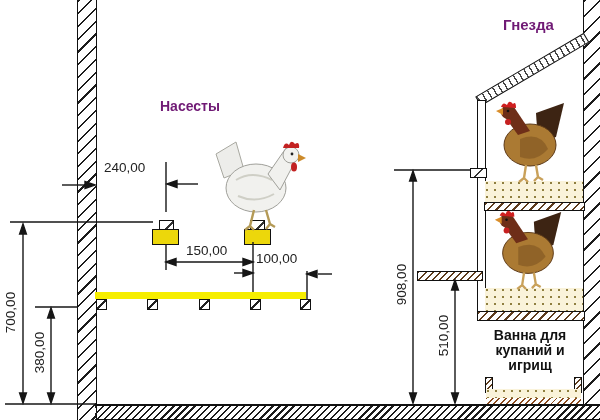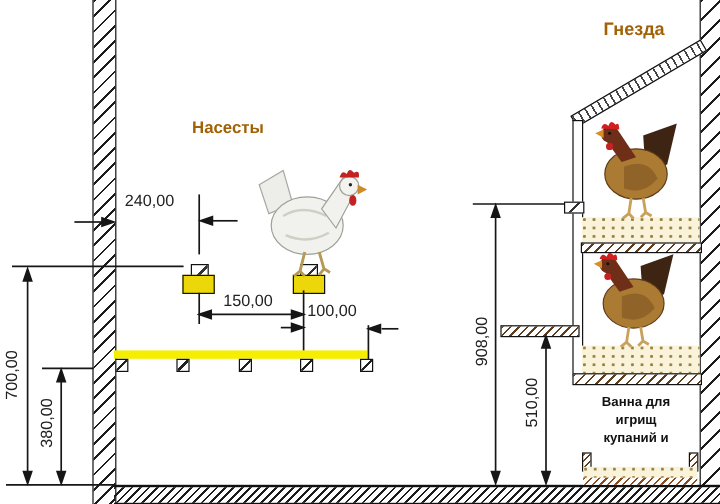--- a/index.html
+++ b/index.html
@@ -48,22 +48,22 @@
   
   #roost-platform{left:95px;top:292px;width:211px;height:7px;}
   .support{width:9px;height:9px;top:299px;border:1.4px solid #111;background-color:#fff;
     background-image:linear-gradient(135deg,transparent 42%,#222 42%,#222 58%,transparent 58%);}
   .bracket-cup{width:25px;height:14px;border:1.6px solid #111;}
   .bracket-pole{width:13px;height:15px;border:1.6px solid #111;background-color:#fff;
     background-image:linear-gradient(135deg,transparent 44%,#333 44%,#333 54%,transparent 54%);}
   
   .dim-label{font-size:13.5px;color:#222;white-space:nowrap;}
   .dim-label-v{width:62px;text-align:center;transform:rotate(-90deg);transform-origin:center;}
-  .title-label{font-weight:bold;font-size:14px;color:#a16207;white-space:nowrap;}
-  #label-bath{width:104px;text-align:center;font-weight:bold;font-size:11px;line-height:15px;color:#111;}
+  .title-label{font-weight:bold;font-size:14px;color:#701a75;white-space:nowrap;}
+  #label-bath{width:104px;text-align:center;font-weight:bold;font-size:14px;line-height:15px;color:#111;}
   svg.lines{left:0;top:0;pointer-events:none;}
 </style>
 </head>
 <body>
 
 <div id="stage">
 
   <div class="abs wall-hatch" id="left-wall"></div>
   <div class="abs" id="right-wall"></div>
   <div class="abs" id="floor"></div>
@@ -189,22 +189,22 @@
         <polygon points="455,280 451.6,290 458.4,290"></polygon>
         <polygon points="455,403 451.6,393 458.4,393"></polygon>
       </g>
     </g>
   </svg>
 
   <div class="abs title-label" style="left:160px;top:98px">Насесты</div>
   <div class="abs title-label" style="left:503px;top:16px;font-size:15px">Гнезда</div>
   <div class="abs" id="label-bath" style="left:478px;top:328px">
     <div>Ванна для</div>
+    <div>купаний и</div>
     <div>игрищ</div>
-    <div>купаний и</div>
   </div>
 
   <div class="abs dim-label" style="left:104px;top:160px">240,00</div>
   <div class="abs dim-label" style="left:186px;top:243px">150,00</div>
   <div class="abs dim-label" style="left:256px;top:251px">100,00</div>
   <div class="abs dim-label dim-label-v" style="left:-21px;top:305px">700,00</div>
   <div class="abs dim-label dim-label-v" style="left:8px;top:345px">380,00</div>
   <div class="abs dim-label dim-label-v" style="left:370px;top:277px">908,00</div>
   <div class="abs dim-label dim-label-v" style="left:412px;top:328px">510,00</div>
 </div>

